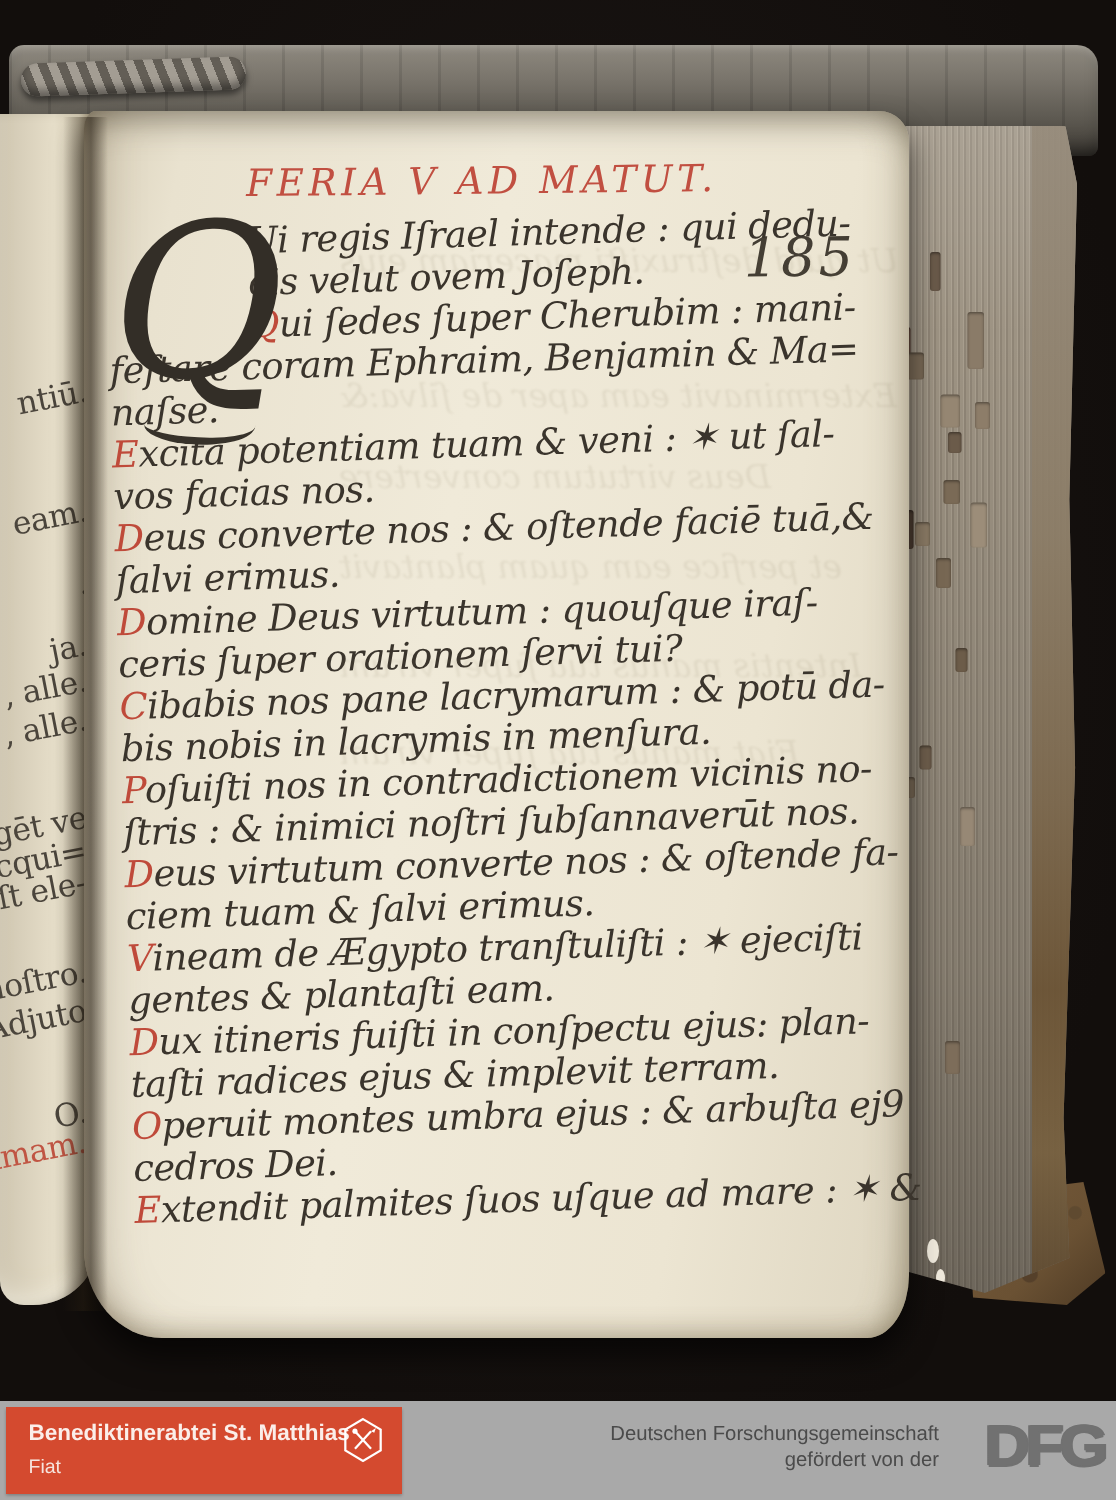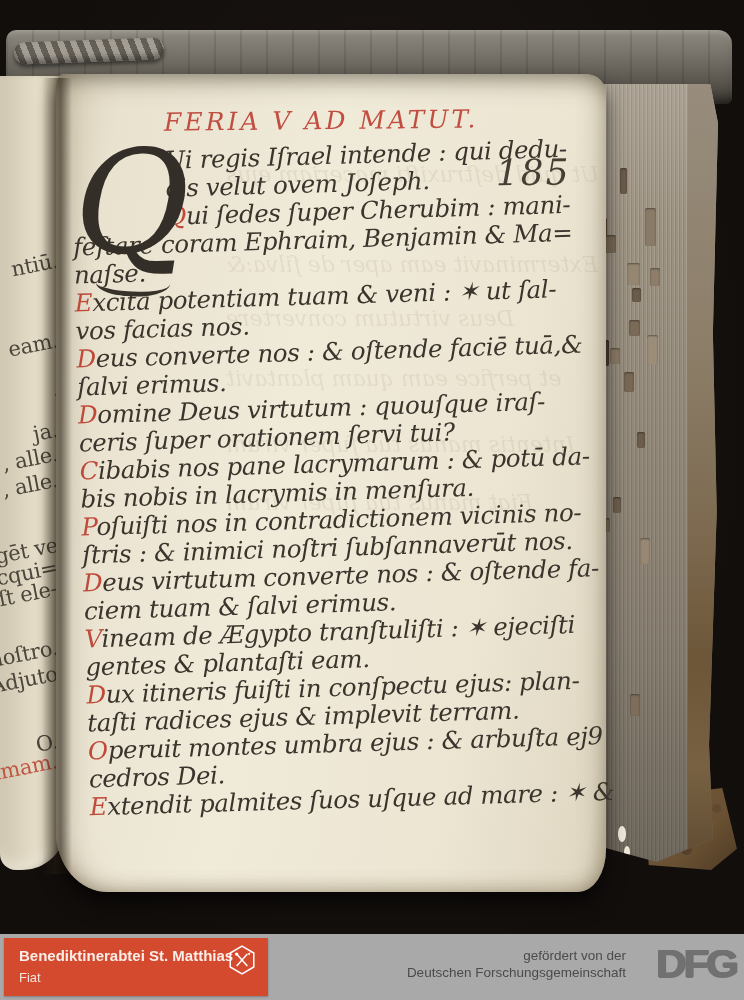--- a/index.html
+++ b/index.html
@@ -195,19 +195,19 @@
       <span class="badge-line2">Fiat</span>
       <svg class="emblem" viewBox="0 0 26 28">
         <polygon points="13,1 24,7.5 24,20.5 13,27 2,20.5 2,7.5" fill="none" stroke="#ffffff" stroke-width="1.4"></polygon>
         <line x1="8" y1="8.5" x2="18" y2="19.5" stroke="#ffffff" stroke-width="1.4"></line>
         <line x1="18" y1="8.5" x2="8" y2="19.5" stroke="#ffffff" stroke-width="1.4"></line>
         <circle cx="8" cy="8.5" r="1.6" fill="#ffffff"></circle>
         <path d="M18 8.5 l3 -2 l-1 3 z" fill="#ffffff"></path>
       </svg>
     </div>
     <div class="funding">
+      <div>Deutschen Forschungsgemeinschaft</div>
       <div>gefördert von der</div>
-      <div>Deutschen Forschungsgemeinschaft</div>
     </div>
     <div class="dfg">DFG</div>
   </div>
 
 </div>
 
 </body></html>

